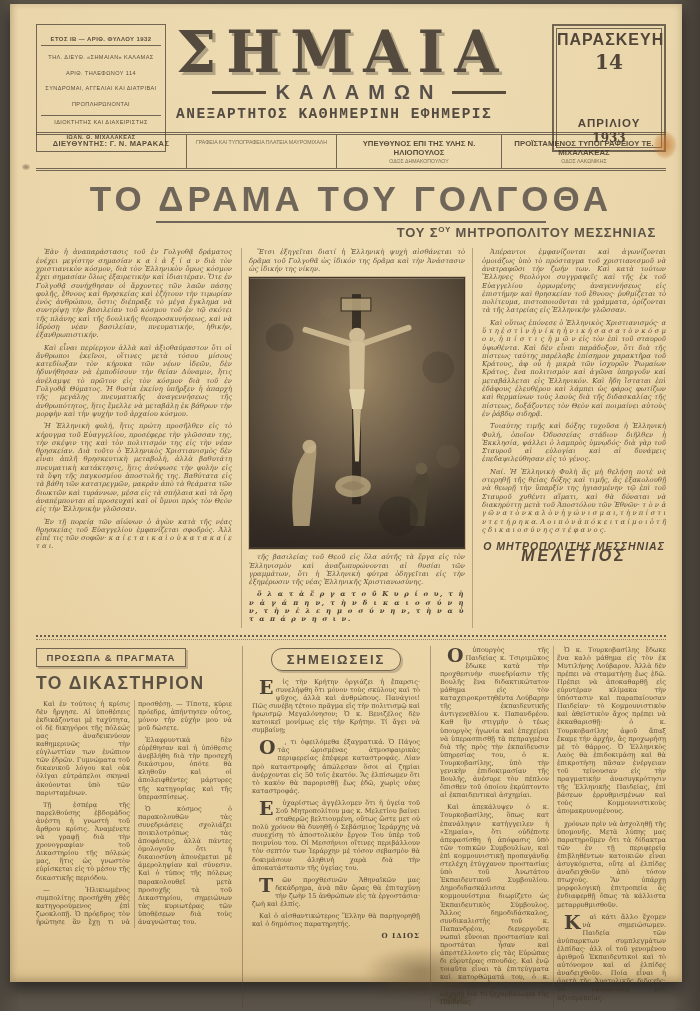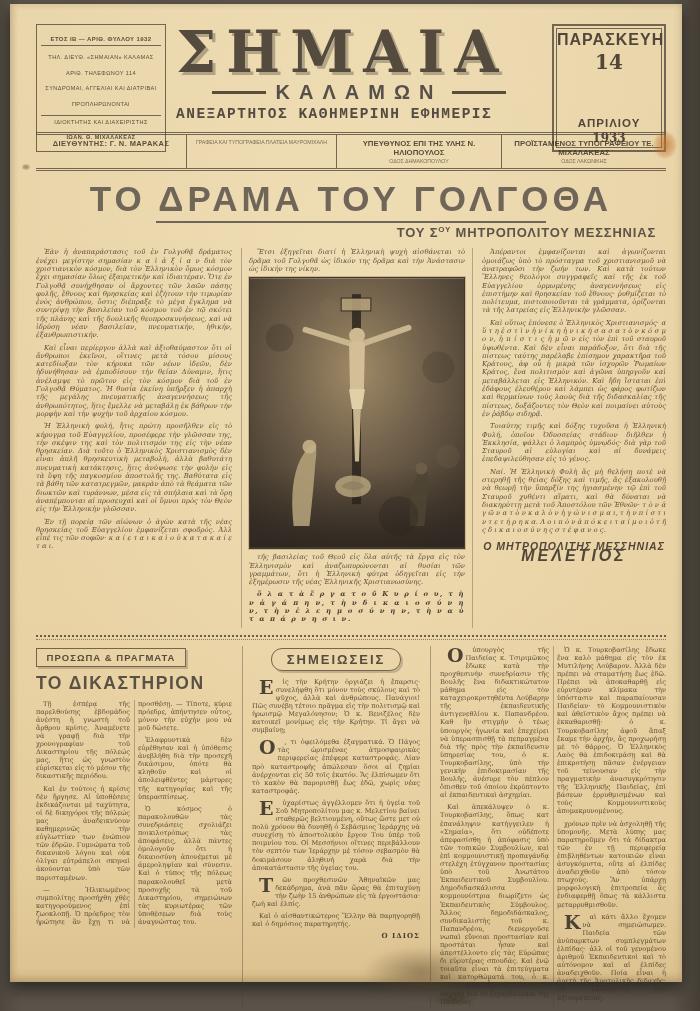--- a/index.html
+++ b/index.html
@@ -243,22 +243,22 @@
   </div>
 
   <div class="dotrule"></div>
 
   <div class="bottom">
 
     <div class="bcol">
       <div class="boxed-head prosopa-box">ΠΡΟΣΩΠΑ &amp; ΠΡΑΓΜΑΤΑ</div>
       <div class="dika-head">ΤΟ ΔΙΚΑΣΤΗΡΙΟΝ</div>
       <div class="smalltext twocol">
+        <p>Καὶ ἐν τούτοις ἡ κρίσις δὲν ἤργησε. Αἱ ὑποθέσεις ἐκδικάζονται μὲ ταχύτητα, οἱ δὲ δικηγόροι τῆς πόλεώς μας ἀναδεικνύουν καθημερινῶς τὴν εὐγλωττίαν των ἐνώπιον τῶν ἑδρῶν. Γυμνώματα τοῦ δικανικοῦ λόγου καὶ οὐκ ὀλίγαι εὐτράπελοι σκηναὶ ἀκούονται ὑπὸ τῶν παρισταμένων.</p>
         <p>Τῇ ἑσπέρᾳ τῆς παρελθούσης ἑβδομάδος ἀνέστη ἡ γνωστὴ τοῦ ἄρθρου κρίσις. Ἀναμένετε νὰ γραφῇ διὰ τὴν χρονογραφίαν τοῦ Δικαστηρίου τῆς πόλεώς μας, ἥτις ὡς γνωστὸν εὑρίσκεται εἰς τὸ μέσον τῆς δικαστικῆς περιόδου.</p>
-        <p>Καὶ ἐν τούτοις ἡ κρίσις δὲν ἤργησε. Αἱ ὑποθέσεις ἐκδικάζονται μὲ ταχύτητα, οἱ δὲ δικηγόροι τῆς πόλεώς μας ἀναδεικνύουν καθημερινῶς τὴν εὐγλωττίαν των ἐνώπιον τῶν ἑδρῶν. Γυμνώματα τοῦ δικανικοῦ λόγου καὶ οὐκ ὀλίγαι εὐτράπελοι σκηναὶ ἀκούονται ὑπὸ τῶν παρισταμένων.</p>
         <p>— Ἡλικιωμένος συμπολίτης προσήχθη χθὲς κατηγορούμενος ἐπὶ ζωοκλοπῇ. Ὁ πρόεδρος τὸν ἠρώτησε ἂν ἔχῃ τι νὰ προσθέσῃ. — Τίποτε, κύριε πρόεδρε, ἀπήντησεν οὗτος, μόνον τὴν εὐχήν μου νὰ μοῦ δώσετε.</p>
         <p>Ἐλαφρυντικὰ δὲν εὑρέθησαν καὶ ἡ ὑπόθεσις ἀνεβλήθη διὰ τὴν προσεχῆ δικάσιμον, ὁπότε θὰ κληθοῦν καὶ οἱ ἀπολειφθέντες μάρτυρες τῆς κατηγορίας καὶ τῆς ὑπερασπίσεως.</p>
         <p>Ὁ κόσμος ὁ παρακολουθῶν τὰς συνεδριάσεις σχολιάζει ποικιλοτρόπως τὰς ἀποφάσεις, ἀλλὰ πάντες ὁμολογοῦν ὅτι ἡ δικαιοσύνη ἀπονέμεται μὲ ἀμεροληψίαν καὶ σύνεσιν. Καὶ ὁ τύπος τῆς πόλεως παρακολουθεῖ μετὰ προσοχῆς τὰ τοῦ Δικαστηρίου, σημειώνων τὰς κυριωτέρας τῶν ὑποθέσεων διὰ τοὺς ἀναγνώστας του.</p>
       </div>
     </div>
 
     <div class="bcol">
       <div class="boxed-head sim-box">ΣΗΜΕΙΩΣΕΙΣ</div>
       <div class="smalltext">
         <p><span class="dropcap">Ε</span><span>ἰς τὴν Κρήτην ὀργιάζει ἡ ἔπαρσις· συνελήφθη ὅτι μόνον τοὺς σκύλους καὶ τὸ ψῦχος, ἀλλὰ καὶ ἀνθρώπους. Πανάγιοι! Πῶς συνέβη τέτοιο πρᾶγμα εἰς τὴν πολιτισμῷ καὶ ἡρωισμῷ Μεγαλόνησον; Ὁ κ. Βενιζέλος δὲν κατοικεῖ μονίμως εἰς τὴν Κρήτην. Τί ἄγει νὰ συμβαίνῃ;</span></p>

